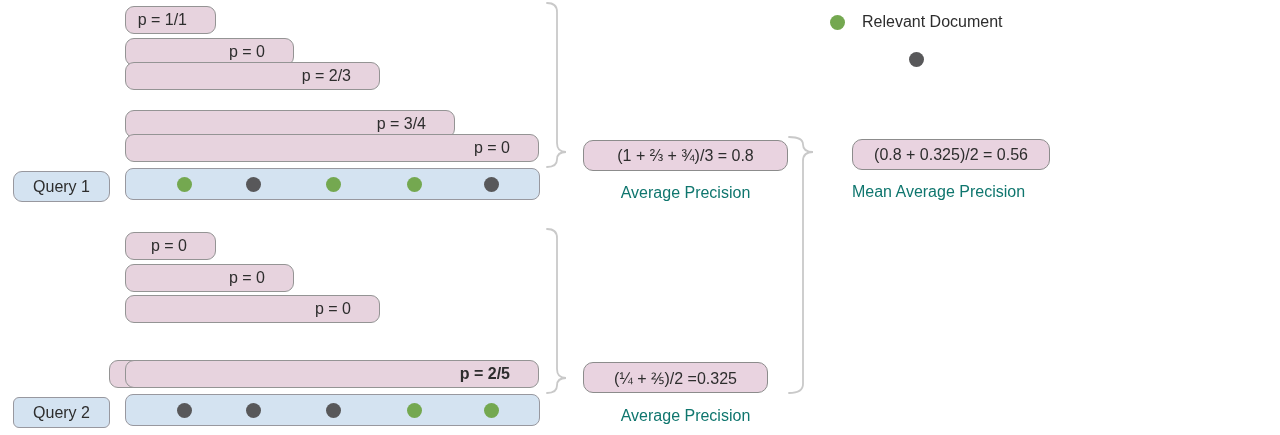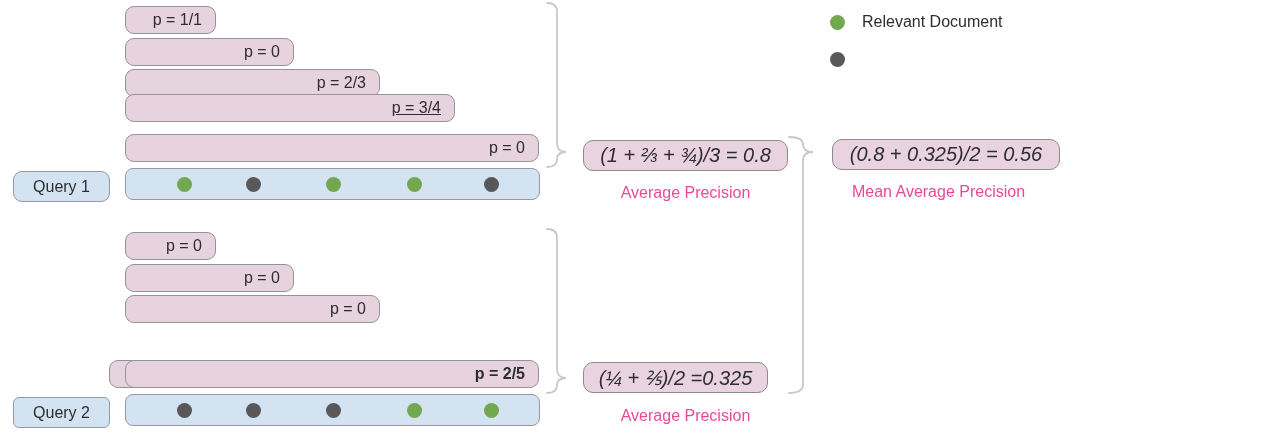--- a/index.html
+++ b/index.html
@@ -11,59 +11,59 @@
   }
   html,body{margin:0;padding:0;background:#fff;}
   .canvas{
     position:relative; width:1280px; height:435px; background:#ffffff;
     font-family:"Liberation Sans", sans-serif; color:var(--text); overflow:hidden;
   }
   .bar{
     position:absolute; height:28px; box-sizing:border-box;
     background:var(--bar-fill); border:1.5px solid var(--bar-border); border-radius:9px;
     display:flex; align-items:center; justify-content:flex-end;
-    padding-right:13px; font-size:16px; white-space:nowrap;
+    padding-right:28px; font-size:16px; white-space:nowrap;
   }
   .doc-row{
     position:absolute; height:32px; box-sizing:border-box;
     background:var(--row-fill); border:1.5px solid var(--row-border); border-radius:8px;
   }
   .doc-dot{ position:absolute; width:15px; height:15px; border-radius:50%; top:8px;}
   .doc-dot.relevant{ background:var(--relevant);}
   .doc-dot.nonrelevant{ background:var(--nonrelevant);}
   .query-label{
     position:absolute; width:97px; height:31px; box-sizing:border-box;
     background:var(--row-fill); border:1.5px solid var(--row-border); border-radius:7px;
     display:flex; align-items:center; justify-content:center; font-size:16px;
   }
   .formula-box{
     position:absolute; height:31px; box-sizing:border-box;
     background:var(--formula-fill); border:1.5px solid var(--formula-border); border-radius:10px;
-    display:flex; align-items:center; justify-content:center; font-size:20px; white-space:nowrap;font-style:italic;
+    display:flex; align-items:center; justify-content:center; font-size:16px; white-space:nowrap;
   }
   .caption{
-    position:absolute; text-align:center; font-size:16px; color:#ec4899; white-space:nowrap;
+    position:absolute; text-align:center; font-size:16px; color:#0f766e; white-space:nowrap;
   }
-  .legend{ position:absolute; left:830px; top:13px; display:flex; flex-direction:column; gap:21px;}
+  .legend{ position:absolute; left:830px; top:13px; display:flex; flex-direction:column; gap:21px;align-items:center;}
   .legend-row{ display:flex; align-items:center; gap:17px; font-size:16px;}
   .legend-dot{ width:15px; height:15px; border-radius:50%; flex:0 0 auto;}
   .legend-dot.relevant{ background:var(--relevant);}
   .legend-dot.nonrelevant{ background:var(--nonrelevant);}
   svg.braces{ position:absolute; left:0; top:0; pointer-events:none;}
 </style>
 </head>
 <body>
 
 <div class="canvas">
 
   <div id="queries">
       <div class="bar" style="left: 125px; top: 6px; width: 91px;">p = 1/1</div>
       <div class="bar" style="left: 125px; top: 38px; width: 169px;">p = 0</div>
-      <div class="bar" style="left: 125px; top: 69px; width: 255px;">p = 2/3</div>
-      <div class="bar" style="left: 125px; top: 94px; width: 330px; text-decoration: underline;">p = 3/4</div>
+      <div class="bar" style="left: 125px; top: 62px; width: 255px;">p = 2/3</div>
+      <div class="bar" style="left: 125px; top: 110px; width: 330px;">p = 3/4</div>
       <div class="bar" style="left: 125px; top: 134px; width: 414px;">p = 0</div>
       <div class="doc-row" style="left: 125px; top: 168px; width: 415px;">
         <div class="doc-dot relevant" style="left: 50.5px;"></div>
         <div class="doc-dot nonrelevant" style="left: 119.5px;"></div>
         <div class="doc-dot relevant" style="left: 199.5px;"></div>
         <div class="doc-dot relevant" style="left: 280.5px;"></div>
         <div class="doc-dot nonrelevant" style="left: 357.5px;"></div>
       </div>
       <div class="query-label" style="left: 13px; top: 171px; border-radius: 9px;">Query 1</div>
       <div class="formula-box" style="left: 583px; top: 140px; width: 205px;">(1 + ⅔ + ¾)/3 = 0.8</div>
@@ -95,21 +95,21 @@
           L 557 369 Q 557 378 566 378
           Q 557 378 557 385.5
           L 557 385.5 Q 557 393 547 393"></path>
         <path d="M 789 137 Q 803 137 803 144.5
           L 803 144.5 Q 803 152 813 152
           Q 803 152 803 161
           L 803 384 Q 803 393 789 393"></path>
       </g>
   </svg>
 
-  <div class="formula-box" id="map-box" style="left:832px; top:139px; width:228px;">(0.8 + 0.325)/2 = 0.56</div>
+  <div class="formula-box" id="map-box" style="left:852px; top:139px; width:198px;">(0.8 + 0.325)/2 = 0.56</div>
   <div class="caption" style="left:832px; top:183px; width:213px;">Mean Average Precision</div>
 
   <div class="legend">
     <div class="legend-row">
       <span class="legend-dot relevant"></span>
       <span>Relevant Document</span>
     </div>
     <div class="legend-row">
       <span class="legend-dot nonrelevant"></span>
     </div>

